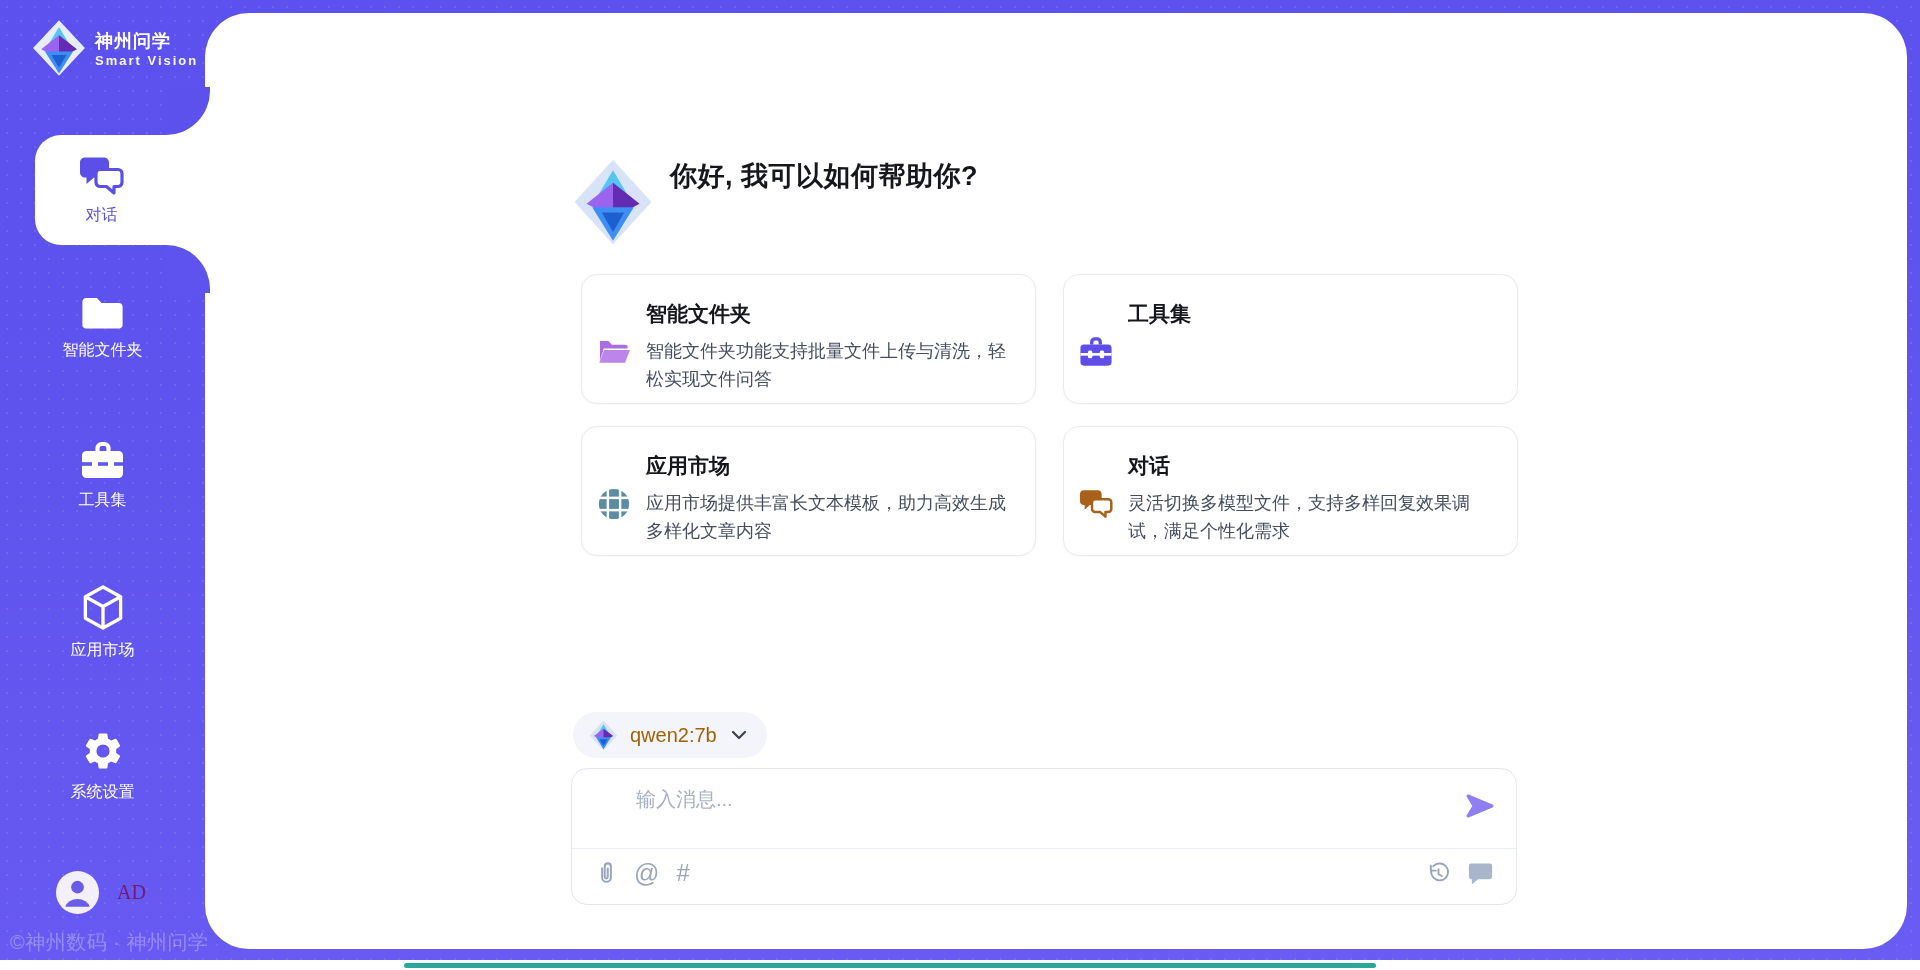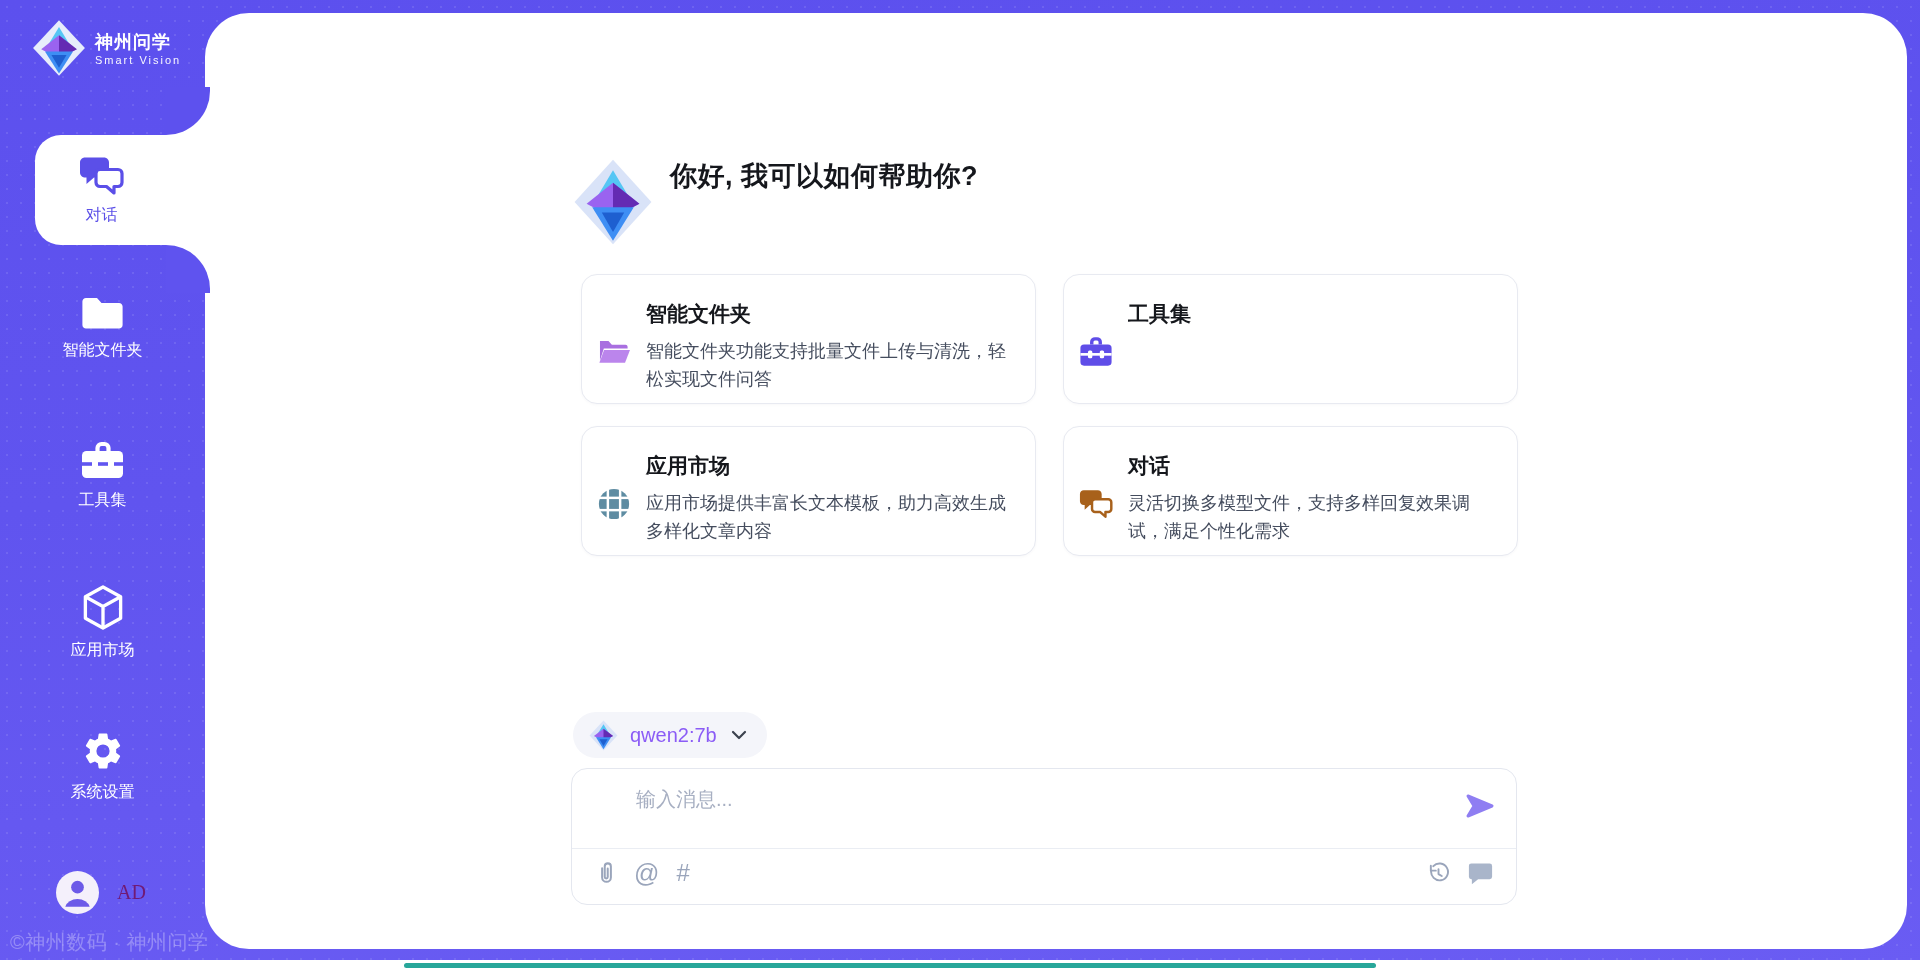--- a/index.html
+++ b/index.html
@@ -24,21 +24,21 @@
   .panel{
     position:absolute; left:205px; top:13px; width:1702px; height:936px;
     background:#fff; border-radius:44px; z-index:1;
   }
 
   
   .sidebar{ position:absolute; left:0; top:0; width:205px; height:100%; z-index:2; }
   .logo-row{ position:absolute; left:32px; top:19px; display:flex; align-items:center; gap:9px; }
   .logo-row svg{ width:54px; height:58px; }
   .brand-name{ color:#fff; font-size:18px; font-weight:700; letter-spacing:1px; }
-  .brand-sub{ color:rgba(255,255,255,0.95); font-size:11px; letter-spacing:2px; margin-top:0; }
+  .brand-sub{ color:rgba(255,255,255,0.95); font-size:13px; letter-spacing:2px; margin-top:0;font-weight:bold; }
 
   .nav-pill{
     position:absolute; left:35px; top:135px; width:175px; height:110px;
     background:#fff; border-radius:26px 0 0 26px; z-index:3;
     display:flex; flex-direction:column; align-items:center; justify-content:center;
     gap:8px; padding-right:42px; cursor:pointer;
   }
   .nav-pill .label{ color:#5B4FE8; font-size:16px; font-weight:500; }
   .connector{ position:absolute; left:166px; width:44px; height:48px; background:#fff; z-index:2; }
   .connector.top{ top:87px;  }
@@ -71,21 +71,21 @@
   .card-icon{ width:34px; flex:0 0 34px; margin-top:1px; }
   .card-text{ margin-left:15px; }
   .card-title{ font-size:21px; font-weight:700; color:#15171C; }
   .card-desc{ margin-top:9px; font-size:18px; line-height:28px; color:#454D5E; }
 
   
   .model-pill{ position:absolute; left:573px; top:712px; height:46px; border-radius:23px;
                background:#F4F5FA; display:inline-flex; align-items:center; gap:12px;
                padding:0 20px 0 16px; z-index:4; cursor:pointer; }
   .model-pill svg.diamond{ width:29px; height:31px; }
-  .model-name{ font-size:20px; color:#8b5cf6; }
+  .model-name{ font-size:20px; color:#a16207; }
   .model-pill .chev{ width:16px; height:10px; margin-left:2px; }
 
   
   .composer{ position:absolute; left:571px; top:768px; width:946px; height:137px;
              background:#fff; border:1.5px solid #E4E7EF; border-radius:16px; z-index:4; }
   .composer textarea{
     position:absolute; left:24px; top:17px; width:840px; height:52px;
     border:none; outline:none; resize:none; font-family:inherit;
     font-size:20px; color:#2A2F3A; background:transparent;margin-left:40px;
   }

